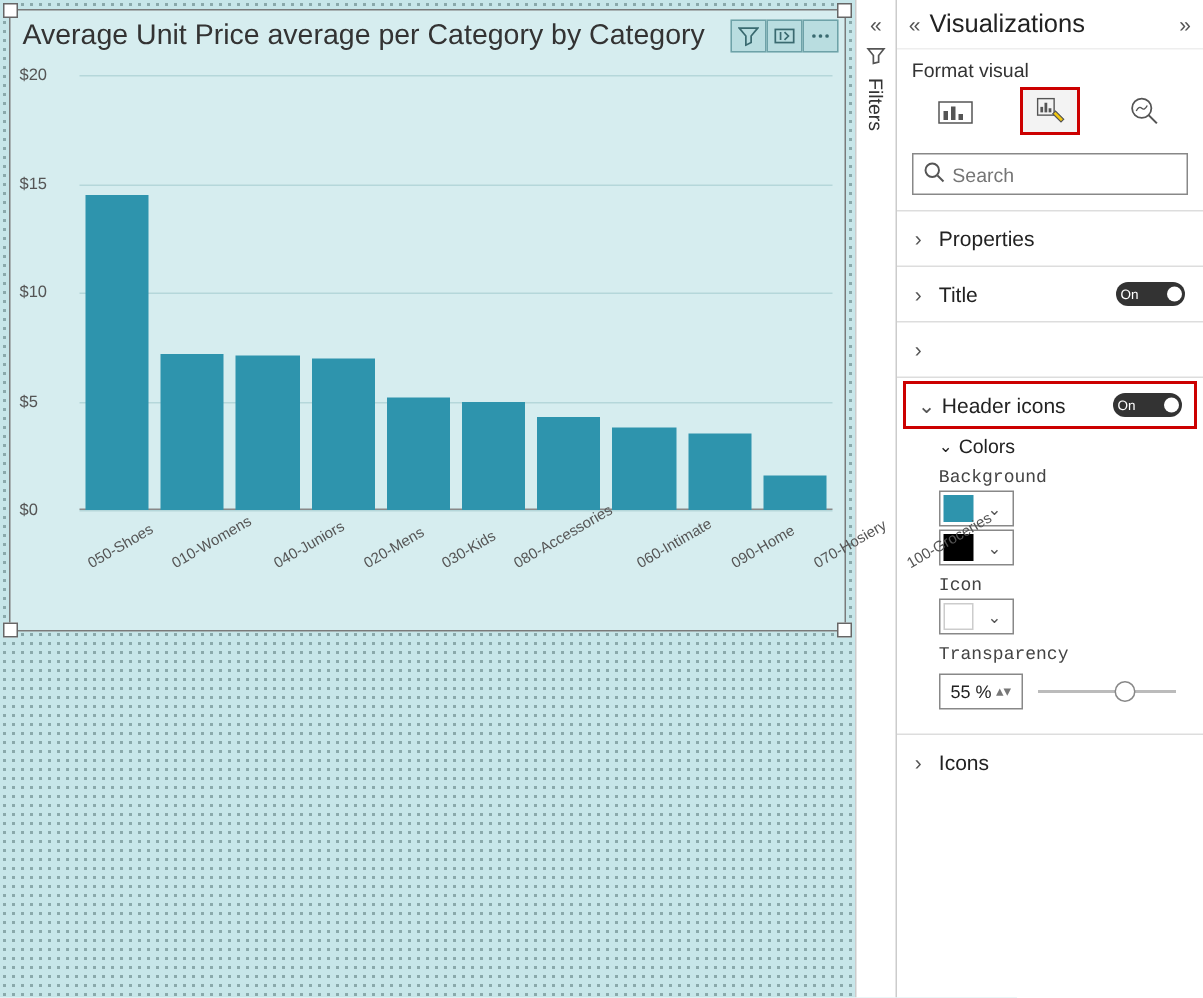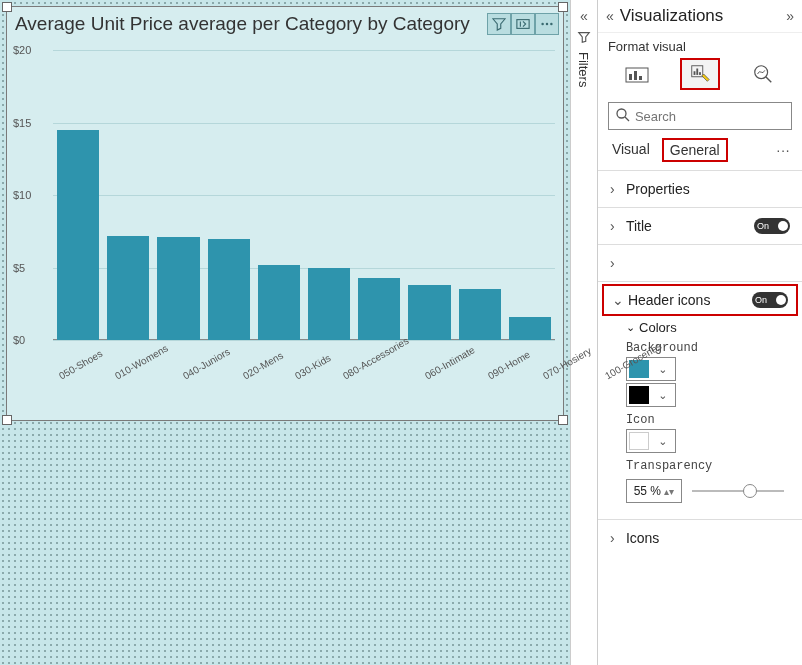--- a/index.html
+++ b/index.html
@@ -59,21 +59,21 @@
   .searchwrap .sicon{position:absolute;left:7px;top:5px;color:#555;}
   .tabrow{display:flex;align-items:center;gap:10px;padding:0 12px 6px;font-size:14px;}
   .tab{padding:2px 2px 4px;color:#333;}
   .tab.active{border-bottom:3px solid #f2c811;}
   .tab.hl{border:2px solid #c00;padding:2px 6px;}
   .dots{color:#555;margin-left:auto;}
   .divider{height:1px;background:#ddd;margin:2px 0;}
   .grp{display:flex;align-items:center;padding:8px 12px;font-size:14px;}
   .grp .chev{width:12px;display:inline-block;color:#555;}
   .grp .lbl{flex:1;margin-left:4px;}
-  .toggle{width:36px;height:16px;border-radius:8px;background:#333;position:relative;color:#fff;font-size:9px;display:flex;align-items:center;padding:0 3px;}
+  .toggle{width:46px;height:16px;border-radius:8px;background:#333;position:relative;color:#fff;font-size:9px;display:flex;align-items:center;padding:0 3px;}
   .toggle .knob{width:10px;height:10px;border-radius:50%;background:#fff;position:absolute;right:2px;}
   .grp.hl{border:2px solid #c00;margin:0 4px;padding:6px 8px;}
   .colors{padding:0 18px 6px 28px;}
   .colors .sub{display:flex;align-items:center;font-size:13px;margin:4px 0 6px;}
   .colors .sub .chev{font-size:11px;margin-right:4px;}
   .colorlbl{font-size:12px;color:#444;margin-top:6px;font-family:Liberation Mono, monospace;}
   .swatchdd{display:flex;align-items:center;width:50px;height:24px;border:1px solid #888;margin-top:2px;}
   .swatch{width:20px;height:18px;margin:2px;}
   .swatchdd .dc{flex:1;text-align:center;font-size:11px;color:#555;}
   .transrow{display:flex;align-items:center;gap:10px;margin-top:6px;}
@@ -208,25 +208,20 @@
   <div class="searchwrap">
     <span class="sicon">
       <svg width="16" height="16" viewBox="0 0 16 16">
           <circle cx="6.5" cy="6.5" r="4.5" fill="none" stroke="#555" stroke-width="1.3"></circle>
           <path d="M10 10 L14 14" stroke="#555" stroke-width="1.3"></path>
         </svg>
     </span>
     <input class="searchbox" placeholder="Search" style="">
   </div>
 
-  <div class="tabrow">
-    <span class="tab">Visual</span>
-    <span class="tab active hl">General</span>
-    <span class="dots">···</span>
-  </div>
 
   <div class="divider"></div>
   <div class="grp">
     <span class="chev">›</span>
     <span class="lbl">Properties</span>
   </div>
   <div class="divider"></div>
   <div class="grp">
     <span class="chev">›</span>
     <span class="lbl">Title</span>

